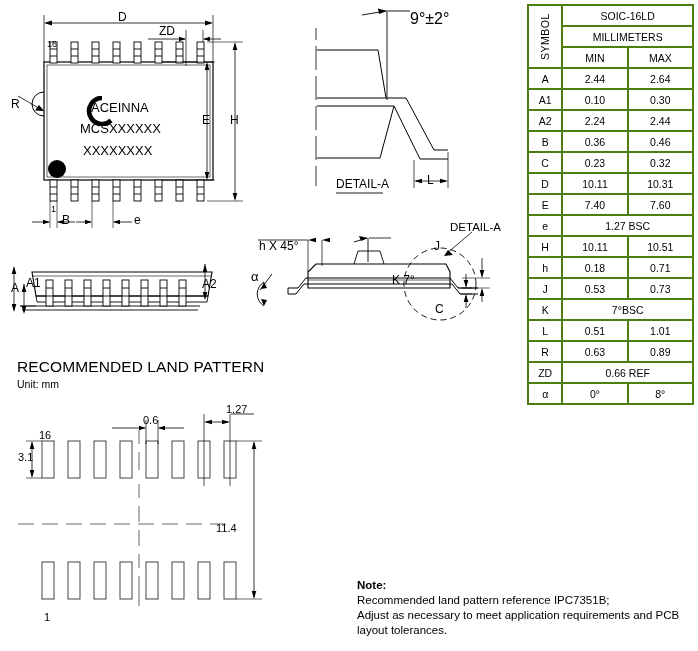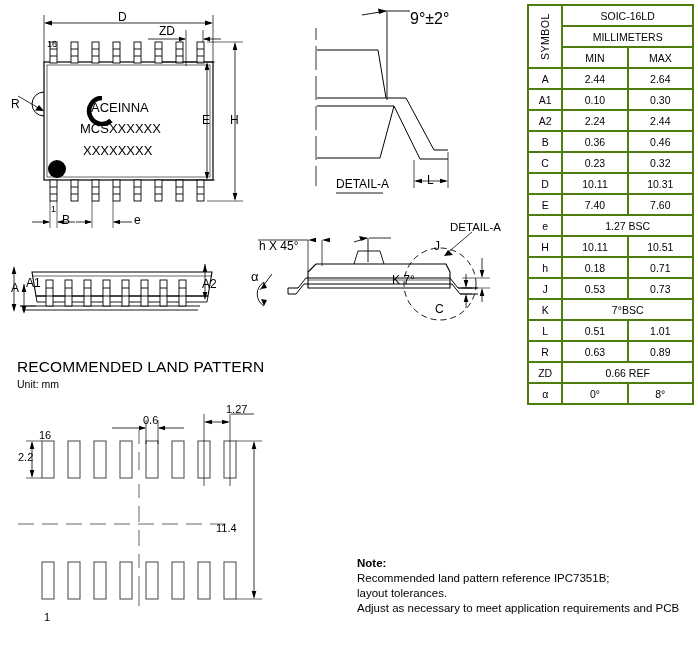--- a/index.html
+++ b/index.html
@@ -28,21 +28,21 @@
   #spec-table .sym{width:34px;}
   #spec-table .val{width:66px;}
   #spec-table .hdr{font-size:10.5px;}
 
   
   #lp-title{position:absolute;left:17px;top:358px;font-size:15.5px;letter-spacing:0.1px;}
   #lp-unit{position:absolute;left:17px;top:378px;font-size:10.5px;}
 
   
   #note-block{position:absolute;left:357px;top:556px;font-size:11.5px;line-height:15px;width:335px;}
-  #note-block .note-h{font-weight:bold;}
+  #note-block .note-h{font-weight:bold;margin-top:22px;}
 </style>
 </head>
 <body>
 
 <div class="abs" style="left:0;top:0;width:280px;height:250px;">
 <svg width="280" height="250" viewBox="0 0 280 250">
   <g stroke="#000" fill="none" stroke-width="1">
 
     <line x1="44" y1="15" x2="44" y2="62" stroke-width="0.7"></line>
     <line x1="213" y1="15" x2="213" y2="62" stroke-width="0.7"></line>
@@ -383,29 +383,29 @@
     <line x1="236" y1="199" x2="262" y2="199" stroke-width="0.6"></line>
     <line x1="254" y1="43" x2="254" y2="197" stroke-width="0.8"></line>
     <path d="M254,41 L251.7,49 L256.3,49 Z" fill="#000" stroke="none"></path>
     <path d="M254,199 L251.7,191 L256.3,191 Z" fill="#000" stroke="none"></path>
   </g>
 </svg>
 </div>
 <div class="lbl" style="left:95px;top:415px;font-size:11px;margin-left:48px;">0.6</div>
 <div class="lbl" style="left:190px;top:404px;font-size:11px;margin-left:36px;">1.27</div>
 <div class="lbl" style="left:39px;top:430px;font-size:11px;">16</div>
-<div class="lbl" style="left:18px;top:452px;font-size:11px;">2.2</div>
+<div class="lbl" style="left:18px;top:452px;font-size:11px;">3.1</div>
 <div class="lbl" style="left:216px;top:523px;font-size:11px;">11.4</div>
 <div class="lbl" style="left:44px;top:612px;font-size:11px;">1</div>
 
 <div id="note-block">
   <div class="note-h">Note:</div>
   <div>Recommended land pattern reference IPC7351B;</div>
+  <div>Adjust as necessary to meet application requirements and PCB</div>
   <div>layout tolerances.</div>
-  <div>Adjust as necessary to meet application requirements and PCB</div>
 </div>
 
 <table id="spec-table">
   <tbody>
     <tr>
       <td class="symcell" rowspan="3">SYMBOL</td>
       <td class="hdr" colspan="2">SOIC-16LD</td>
     </tr>
     <tr>
       <td class="hdr" colspan="2">MILLIMETERS</td>

